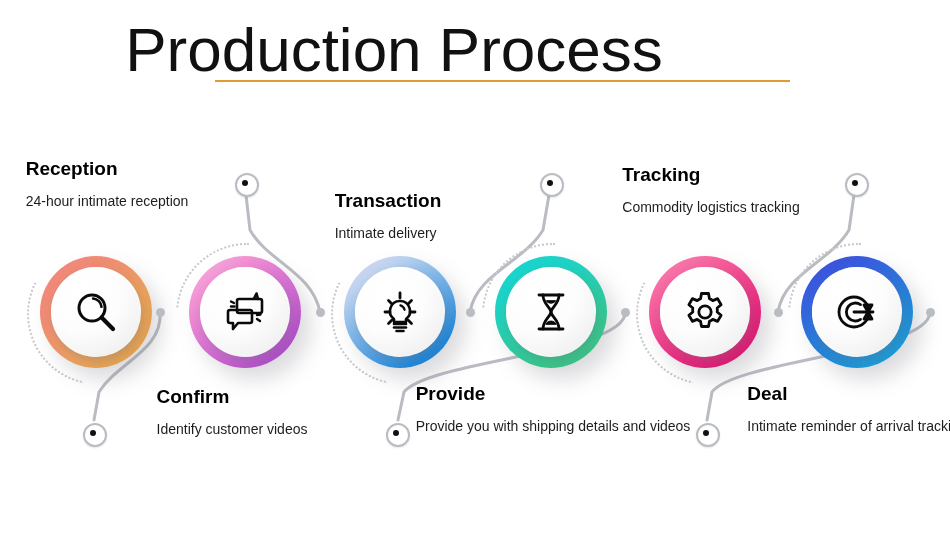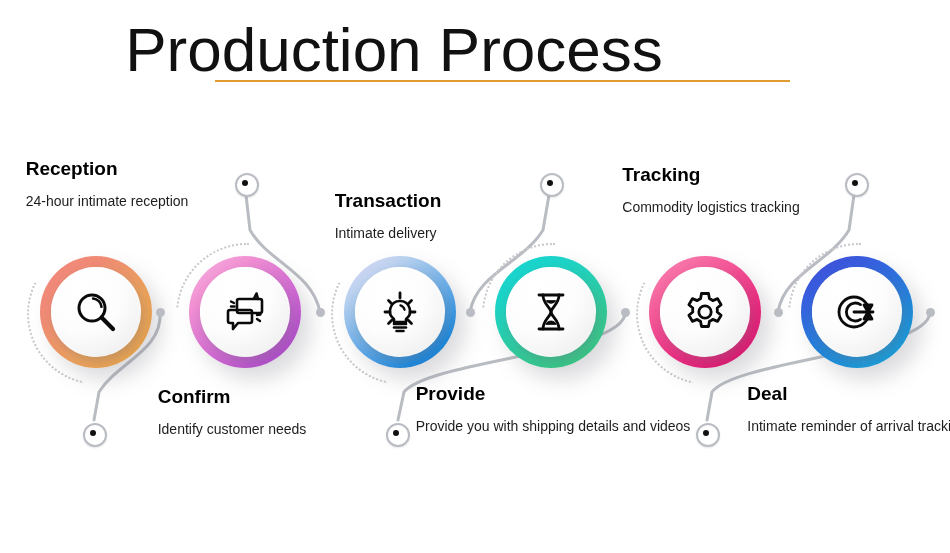--- a/index.html
+++ b/index.html
@@ -240,21 +240,21 @@
   <div class="anchor-dot" style="left:930px;top:312px;"></div>
   <div class="knob" style="left:706px;top:433px;"></div>
 
   <div class="label center" style="left:107px;top:158px;">
     <div class="lt">Reception</div>
     <div class="ld">24-hour intimate reception</div>
   </div>
 
   <div class="label center" style="left:232px;top:386px;">
     <div class="lt">Confirm</div>
-    <div class="ld">Identify customer needs</div>
+    <div class="ld">Identify customer videos</div>
   </div>
 
   <div class="label center" style="left:388px;top:162px;margin-top:28px;">
     <div class="lt">Transaction</div>
     <div class="ld">Intimate delivery</div>
   </div>
 
   <div class="label center" style="left:553px;top:383px;">
     <div class="lt">Provide</div>
     <div class="ld">Provide you with shipping details and videos</div>

